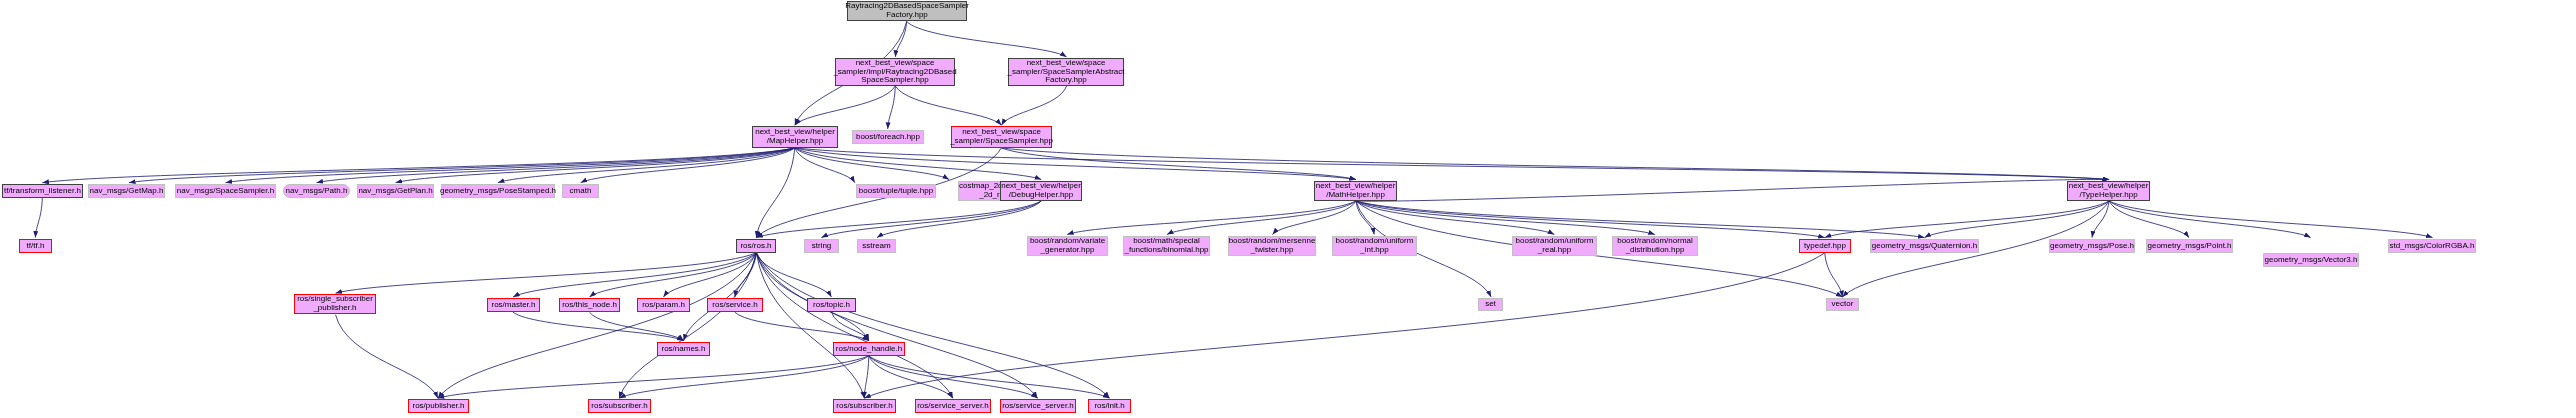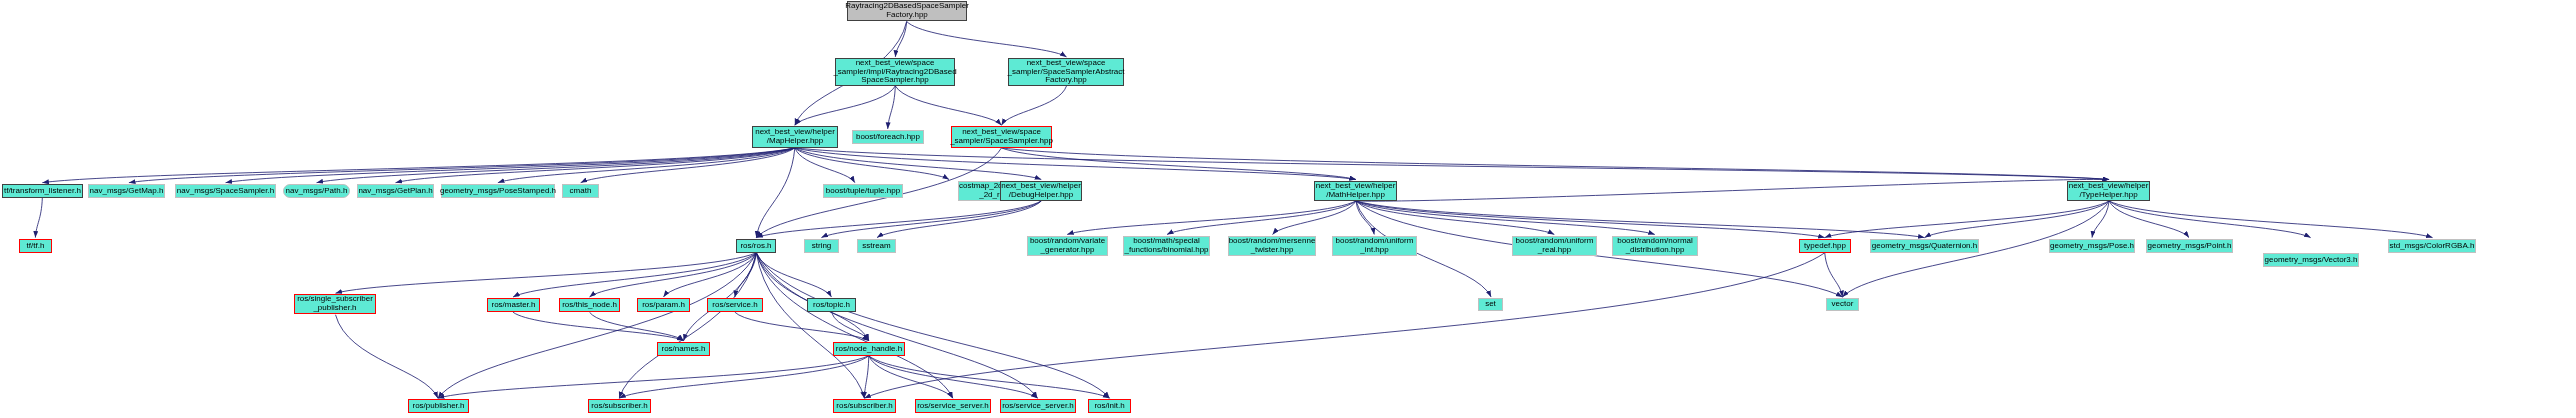--- a/index.html
+++ b/index.html
@@ -1,20 +1,20 @@
 <!DOCTYPE html>
 <html style="font-size:10px"><head>
 <meta charset="utf-8">
 <style>
   html,body{margin:0;padding:0;background:#ffffff;}
   #canvas{position:relative;width:2576px;height:419px;overflow:hidden;
           font-family:"Liberation Sans","DejaVu Sans",sans-serif;background:#fff;}
   #edges{position:absolute;left:0;top:0;width:2576px;height:419px;pointer-events:none;}
   .node{position:absolute;box-sizing:border-box;display:flex;align-items:center;
-        justify-content:center;text-align:center;background:#5eead4;
+        justify-content:center;text-align:center;background:#f0abfc;
         border:0.6px solid #c0c0c0;color:#000000;line-height:1.12;
         font-size:8px;padding:0.6px 1.9px;white-space:pre-line;}
   .node.root{background:#bfbfbf;border:0.6px solid #404040;}
   .node.hl{border:0.6px solid #404040;border-width:0.9px;}
   .node.red{border:0.9px solid #ff0000;}
 </style>
 </head>
 <body>
 
 <div id="canvas">
@@ -112,21 +112,21 @@
     <div class="node " style="left: 852px; top: 130px; width: 72px; height: 14px;">boost/foreach.hpp</div>
     <div class="node red" style="left: 951px; top: 126px; width: 101px; height: 21.5px;">next_best_view/space
 _sampler/SpaceSampler.hpp</div>
     <div class="node hl" style="left: 1.9px; top: 184px; width: 81px; height: 14px;">tf/transform_listener.h</div>
     <div class="node " style="left: 88px; top: 184px; width: 77px; height: 14px;">nav_msgs/GetMap.h</div>
     <div class="node " style="left: 175px; top: 184px; width: 101px; height: 14px;">nav_msgs/SpaceSampler.h</div>
     <div class="node " style="left: 283px; top: 184px; width: 67px; height: 14px; border-radius: 7px;">nav_msgs/Path.h</div>
     <div class="node " style="left: 357px; top: 184px; width: 77px; height: 14px;">nav_msgs/GetPlan.h</div>
     <div class="node " style="left: 441px; top: 184px; width: 114px; height: 14px;">geometry_msgs/PoseStamped.h</div>
     <div class="node " style="left: 562px; top: 184px; width: 37px; height: 14px;">cmath</div>
-    <div class="node " style="left: 823px; top: 184px; width: 80px; height: 14px;">boost/tuple/tuple.hpp</div>
+    <div class="node " style="left: 856px; top: 184px; width: 80px; height: 14px;">boost/tuple/tuple.hpp</div>
     <div class="node " style="left: 910px; top: 181px; width: 78px; height: 20px; margin-left: 48px;">costmap_2d/costmap
 _2d_ros.h</div>
     <div class="node hl" style="left: 1000px; top: 181px; width: 82px; height: 20px;">next_best_view/helper
 /DebugHelper.hpp</div>
     <div class="node hl" style="left: 1314px; top: 181px; width: 83px; height: 20px;">next_best_view/helper
 /MathHelper.hpp</div>
     <div class="node hl" style="left: 2067px; top: 181px; width: 83px; height: 20px;">next_best_view/helper
 /TypeHelper.hpp</div>
     <div class="node red" style="left: 19px; top: 239px; width: 33px; height: 14px;">tf/tf.h</div>
     <div class="node hl" style="left: 736px; top: 239px; width: 40px; height: 14px;">ros/ros.h</div>

